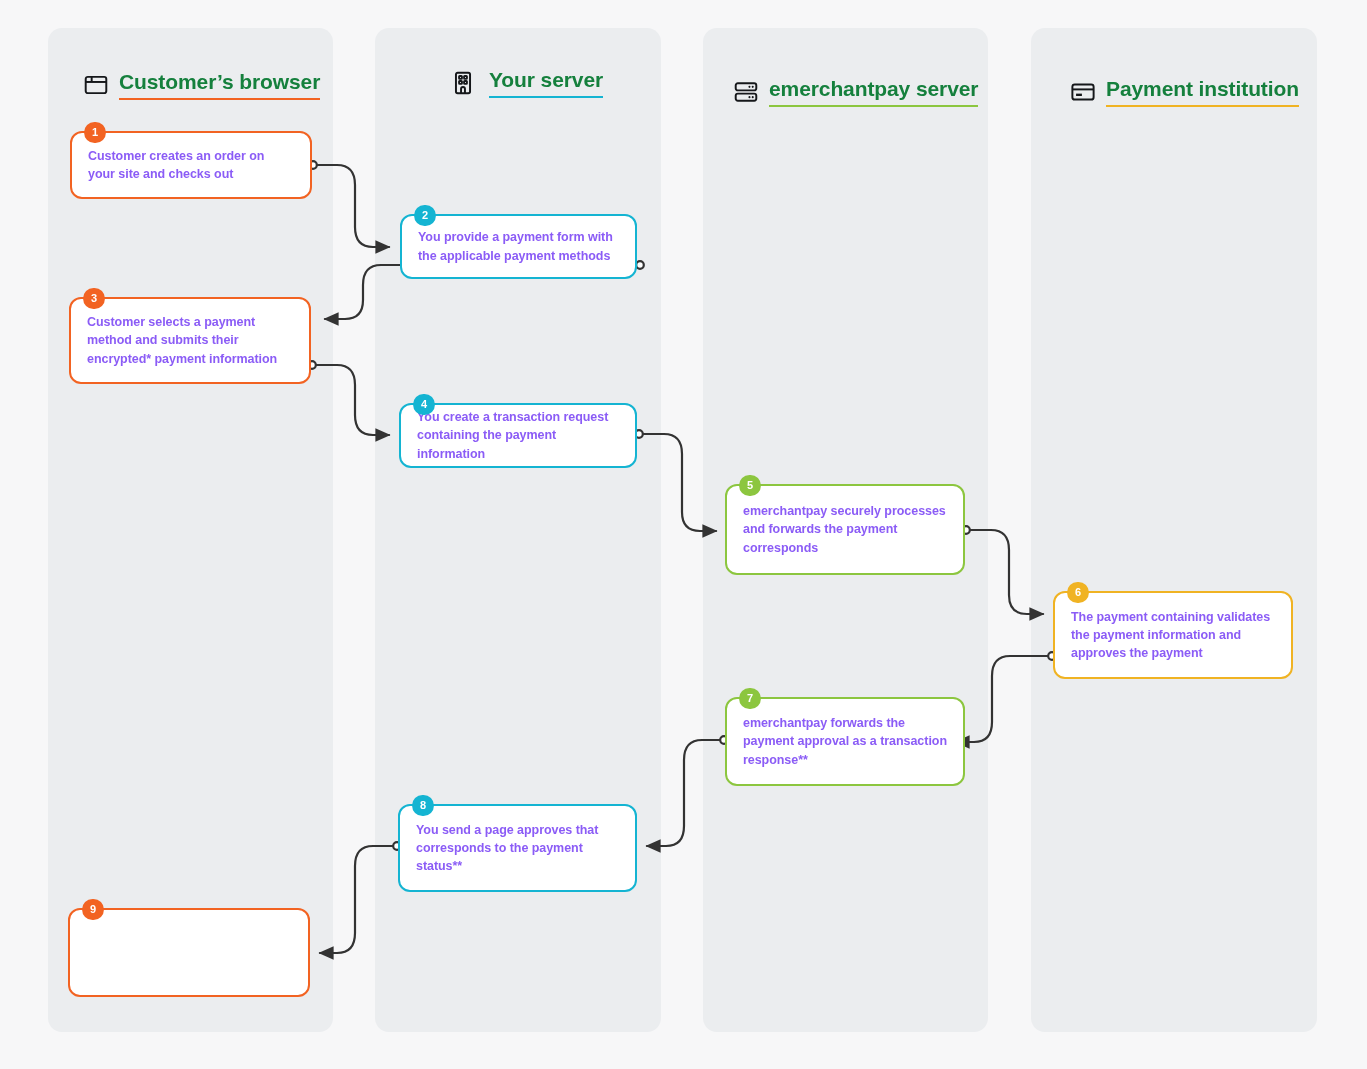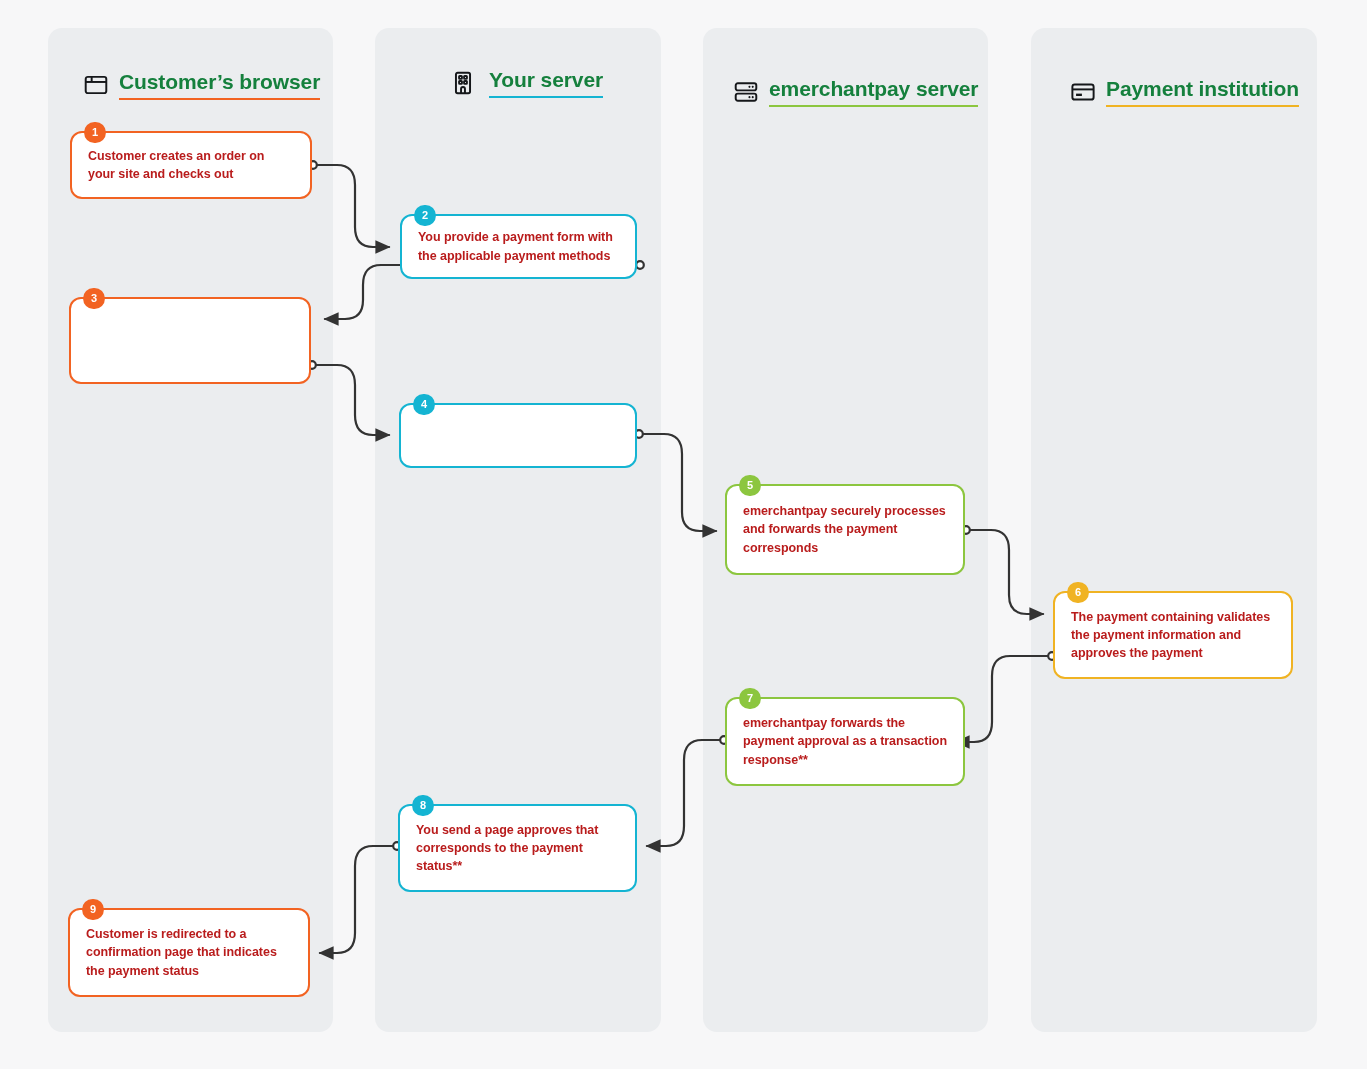--- a/index.html
+++ b/index.html
@@ -72,21 +72,21 @@
     border: 2px solid #f26322;
     border-radius: 12px;
     padding: 14px 16px 14px 16px;
     display: flex;
     align-items: center;
   }
   .card .card-text {
     font-size: 12.5px;
     font-weight: bold;
     line-height: 1.45;
-    color: #b91c1c;
+    color: #8b5cf6;
     letter-spacing: -0.05px;
   }
   .card .badge {
     position: absolute;
     top: -11px;
     left: 12px;
     min-width: 22px;
     height: 21px;
     padding: 0 6px;
     box-sizing: border-box;
@@ -232,24 +232,26 @@
     <span class="card-text">Customer creates an order on your site and checks out</span>
   </div>
 
   <div class="card c-cyan" id="card-2">
     <span class="badge">2</span>
     <span class="card-text">You provide a payment form with the applicable payment methods</span>
   </div>
 
   <div class="card c-orange" id="card-3">
     <span class="badge">3</span>
+    <span class="card-text">Customer selects a payment method and submits their encrypted* payment information</span>
   </div>
 
   <div class="card c-cyan" id="card-4">
     <span class="badge">4</span>
+    <span class="card-text">You create a transaction request containing the payment information</span>
   </div>
 
   <div class="card c-green" id="card-5">
     <span class="badge">5</span>
     <span class="card-text">emerchantpay securely processes and forwards the payment corresponds</span>
   </div>
 
   <div class="card c-amber" id="card-6">
     <span class="badge">6</span>
     <span class="card-text">The payment containing validates the payment information and approves the payment</span>
@@ -260,16 +262,15 @@
     <span class="card-text">emerchantpay forwards the payment approval as a transaction response**</span>
   </div>
 
   <div class="card c-cyan" id="card-8">
     <span class="badge">8</span>
     <span class="card-text">You send a page approves that corresponds to the payment status**</span>
   </div>
 
   <div class="card c-orange" id="card-9">
     <span class="badge">9</span>
-    <span class="card-text">Customer is redirected to a confirmation page that indicates the payment status</span>
   </div>
 
 </div>
 
 </body></html>

